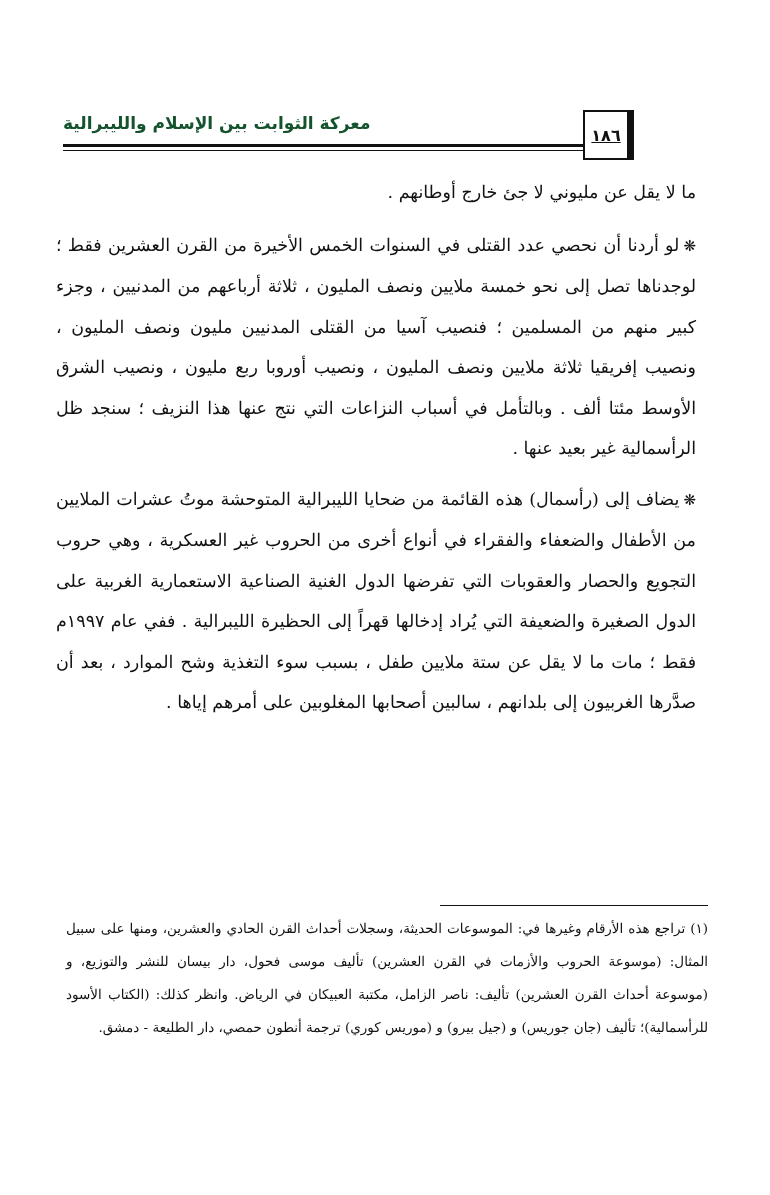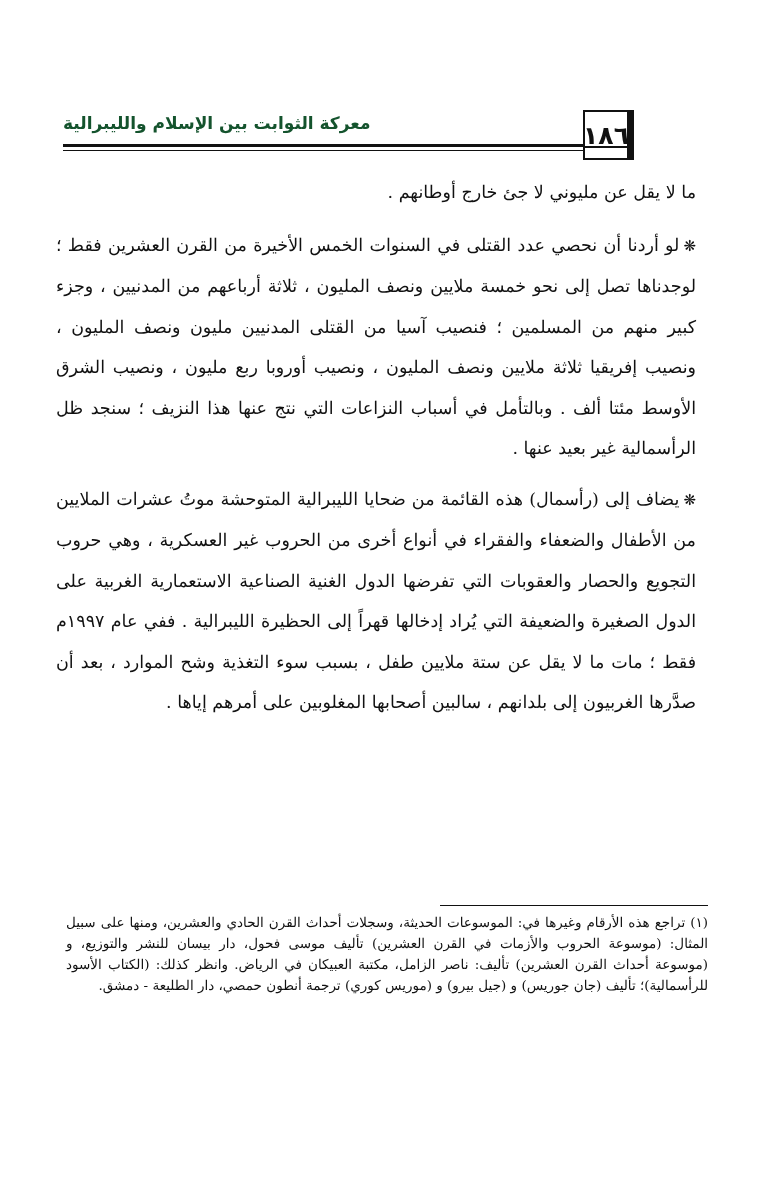--- a/index.html
+++ b/index.html
@@ -64,21 +64,21 @@
       border: 2px solid #111;
       box-shadow: 5px 0 0 #111;
       background: #fff;
       display: flex;
       align-items: center;
       justify-content: center;
       box-sizing: border-box;
     }
     .page-number {
       font-family: "DejaVu Sans", "Liberation Sans", sans-serif;
-      font-size: 25px;
+      font-size: 16px;
       font-weight: bold;
       direction: rtl;
       letter-spacing: 1px;
       text-decoration: underline;
     }
     
     .body-text {
       position: absolute;
       left: 56px;
       top: 172px;
@@ -114,21 +114,21 @@
       background: #111;
     }
     .footnotes {
       position: absolute;
       left: 66px;
       top: 912px;
       width: 642px;
       direction: rtl;
       text-align: justify;
       font-size: 13.5px;
-      line-height: 21px;
+      line-height: 33px;
     }
     .footnotes p { margin: 0; }
   </style>
 </head>
 <body>
 
 <div class="page">
 
   <div class="header">
     <div class="header-title">معركة الثوابت بين الإسلام والليبرالية</div>

